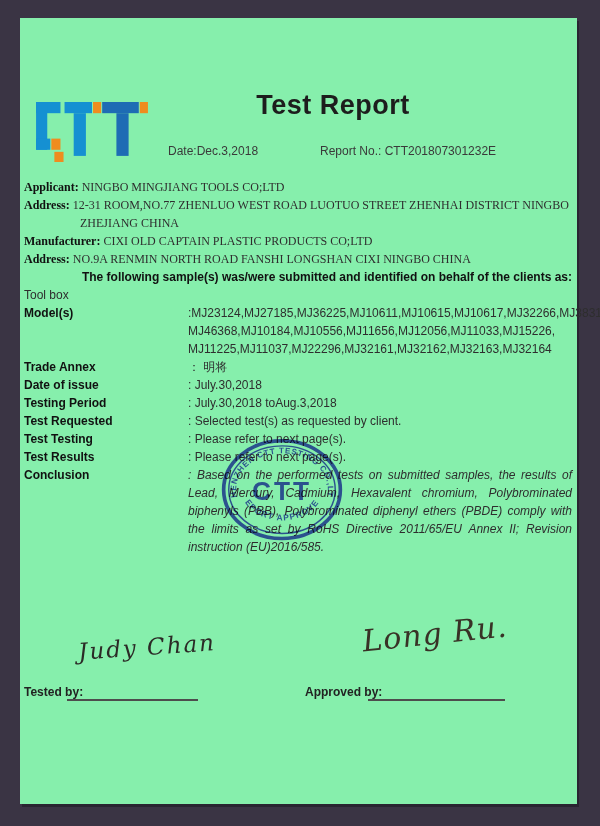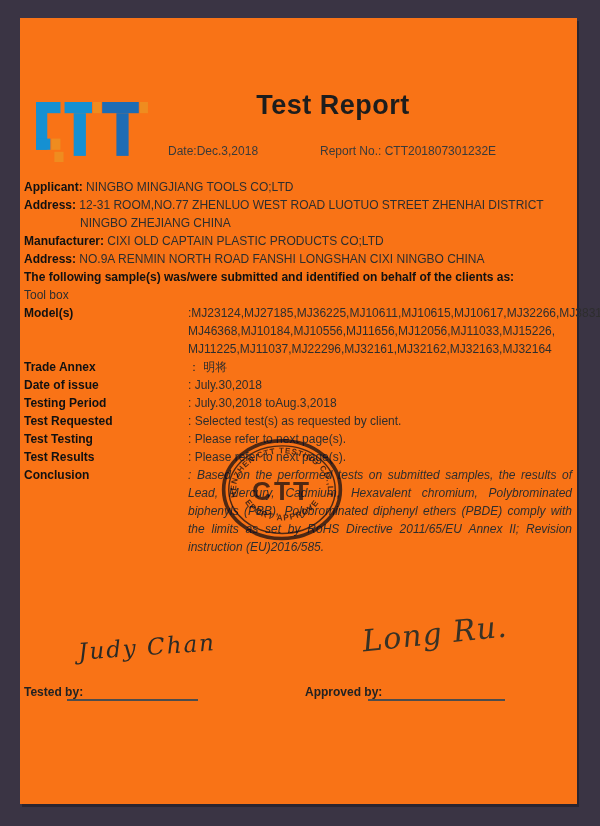--- a/index.html
+++ b/index.html
@@ -4,41 +4,41 @@
 <style>
   html,body{margin:0;padding:0;}
   body{
     width:600px;height:826px;overflow:hidden;
     background:#3a3444;
     font-family:"Liberation Sans", sans-serif;
     position:relative;
   }
   .page{
     position:absolute;left:20px;top:18px;width:557px;height:786px;
-    background:#f97316;
+    background:#86efac;
     box-shadow:2px 3px 0 rgba(0,0,0,.28);
   }
   
   .logo{position:absolute;left:16px;top:84px;}
   .title{
     position:absolute;left:173px;top:72px;width:280px;
     text-align:center;font-size:27px;font-weight:700;color:#1d1d1d;
     letter-spacing:.5px;
   }
   .date-line{position:absolute;top:126px;left:0;width:557px;font-size:12px;color:#3a3a3a;}
   .date-line .date{position:absolute;left:148px;white-space:nowrap;}
   .date-line .repno{position:absolute;left:300px;white-space:nowrap;}
   
   .main{
     position:absolute;top:160px;left:4px;right:5px;
     font-size:12px;line-height:18px;color:#2e2e2e;
   }
-  .line{padding-left:56px;text-indent:-56px;}
+  .line{padding-left:56px;text-indent:-56px;font-family:Liberation Serif, serif;}
   .line b, .row .lbl{font-weight:700;color:#111;}
-  .statement{font-weight:700;color:#111;}
+  .statement{font-weight:700;color:#111;text-align:right;}
   .row{display:grid;grid-template-columns:164px 1fr;}
   .row .val{color:#2e2e2e;}
   .row .val .mline{display:block;}
   .row .val.justify{text-align:justify;font-style:italic;}
   
   .stamp{
     position:absolute;left:200px;top:419px;width:124px;height:106px;
     opacity:.82;mix-blend-mode:multiply;
   }
   

